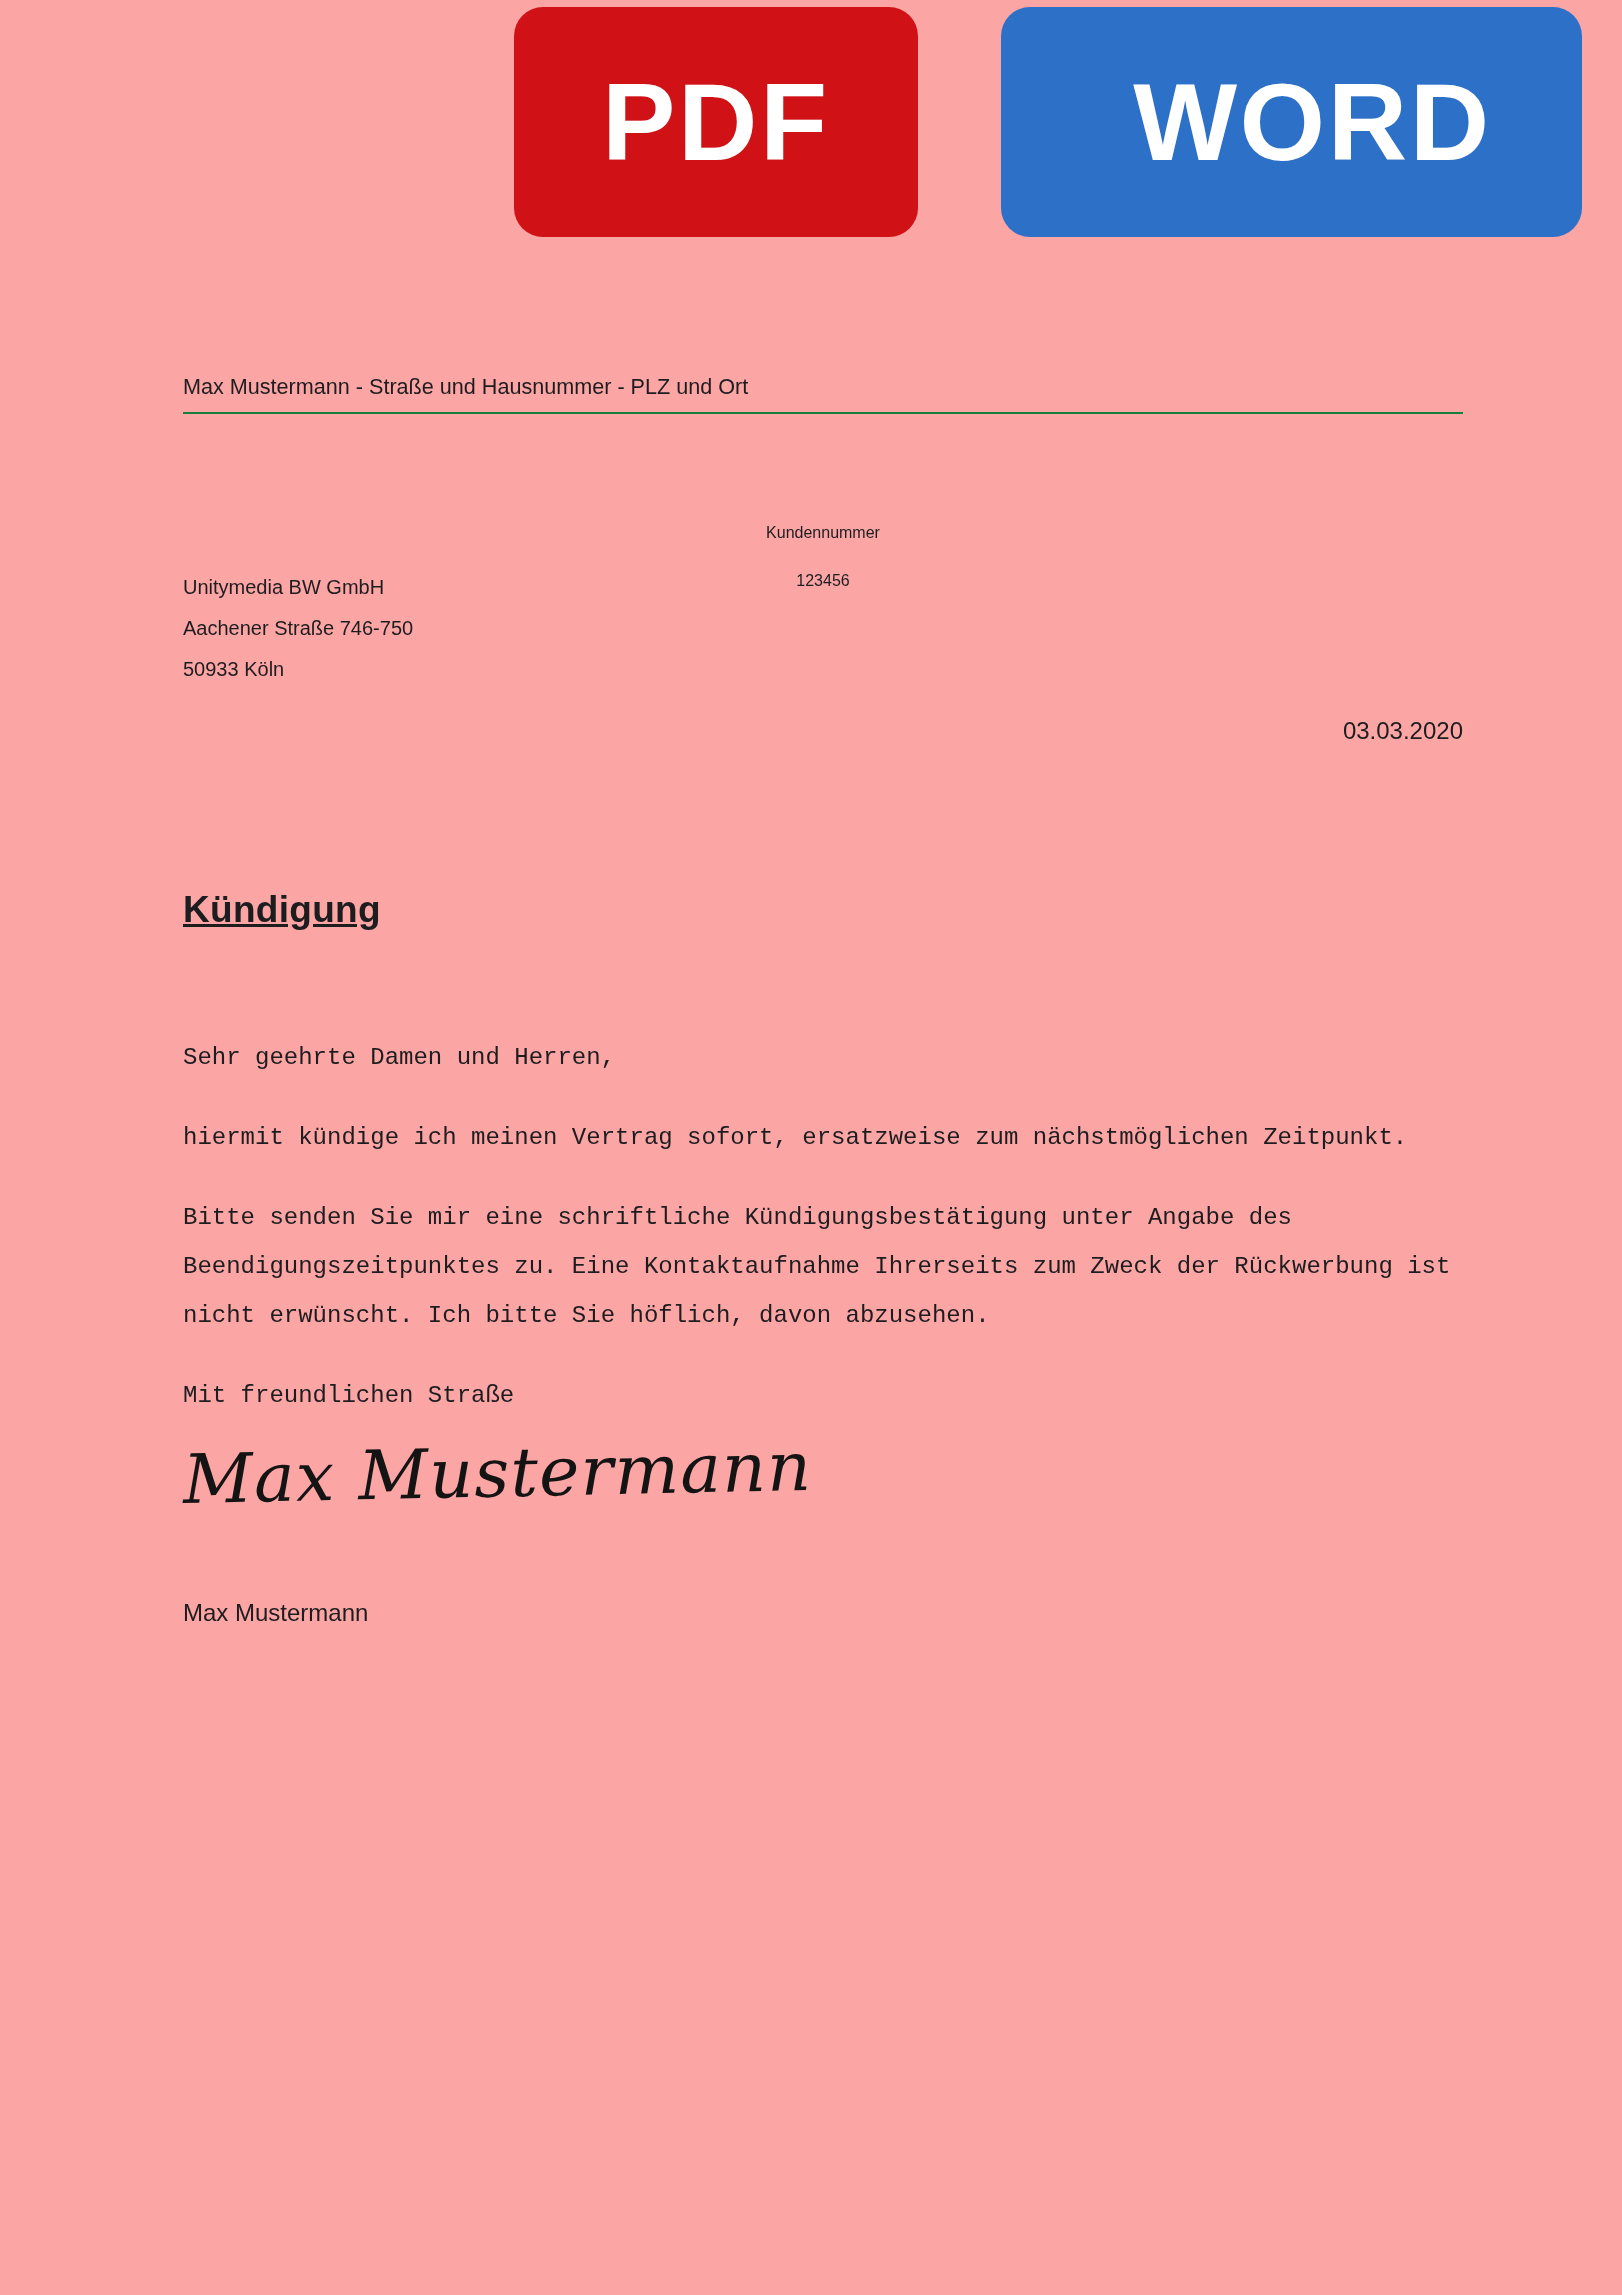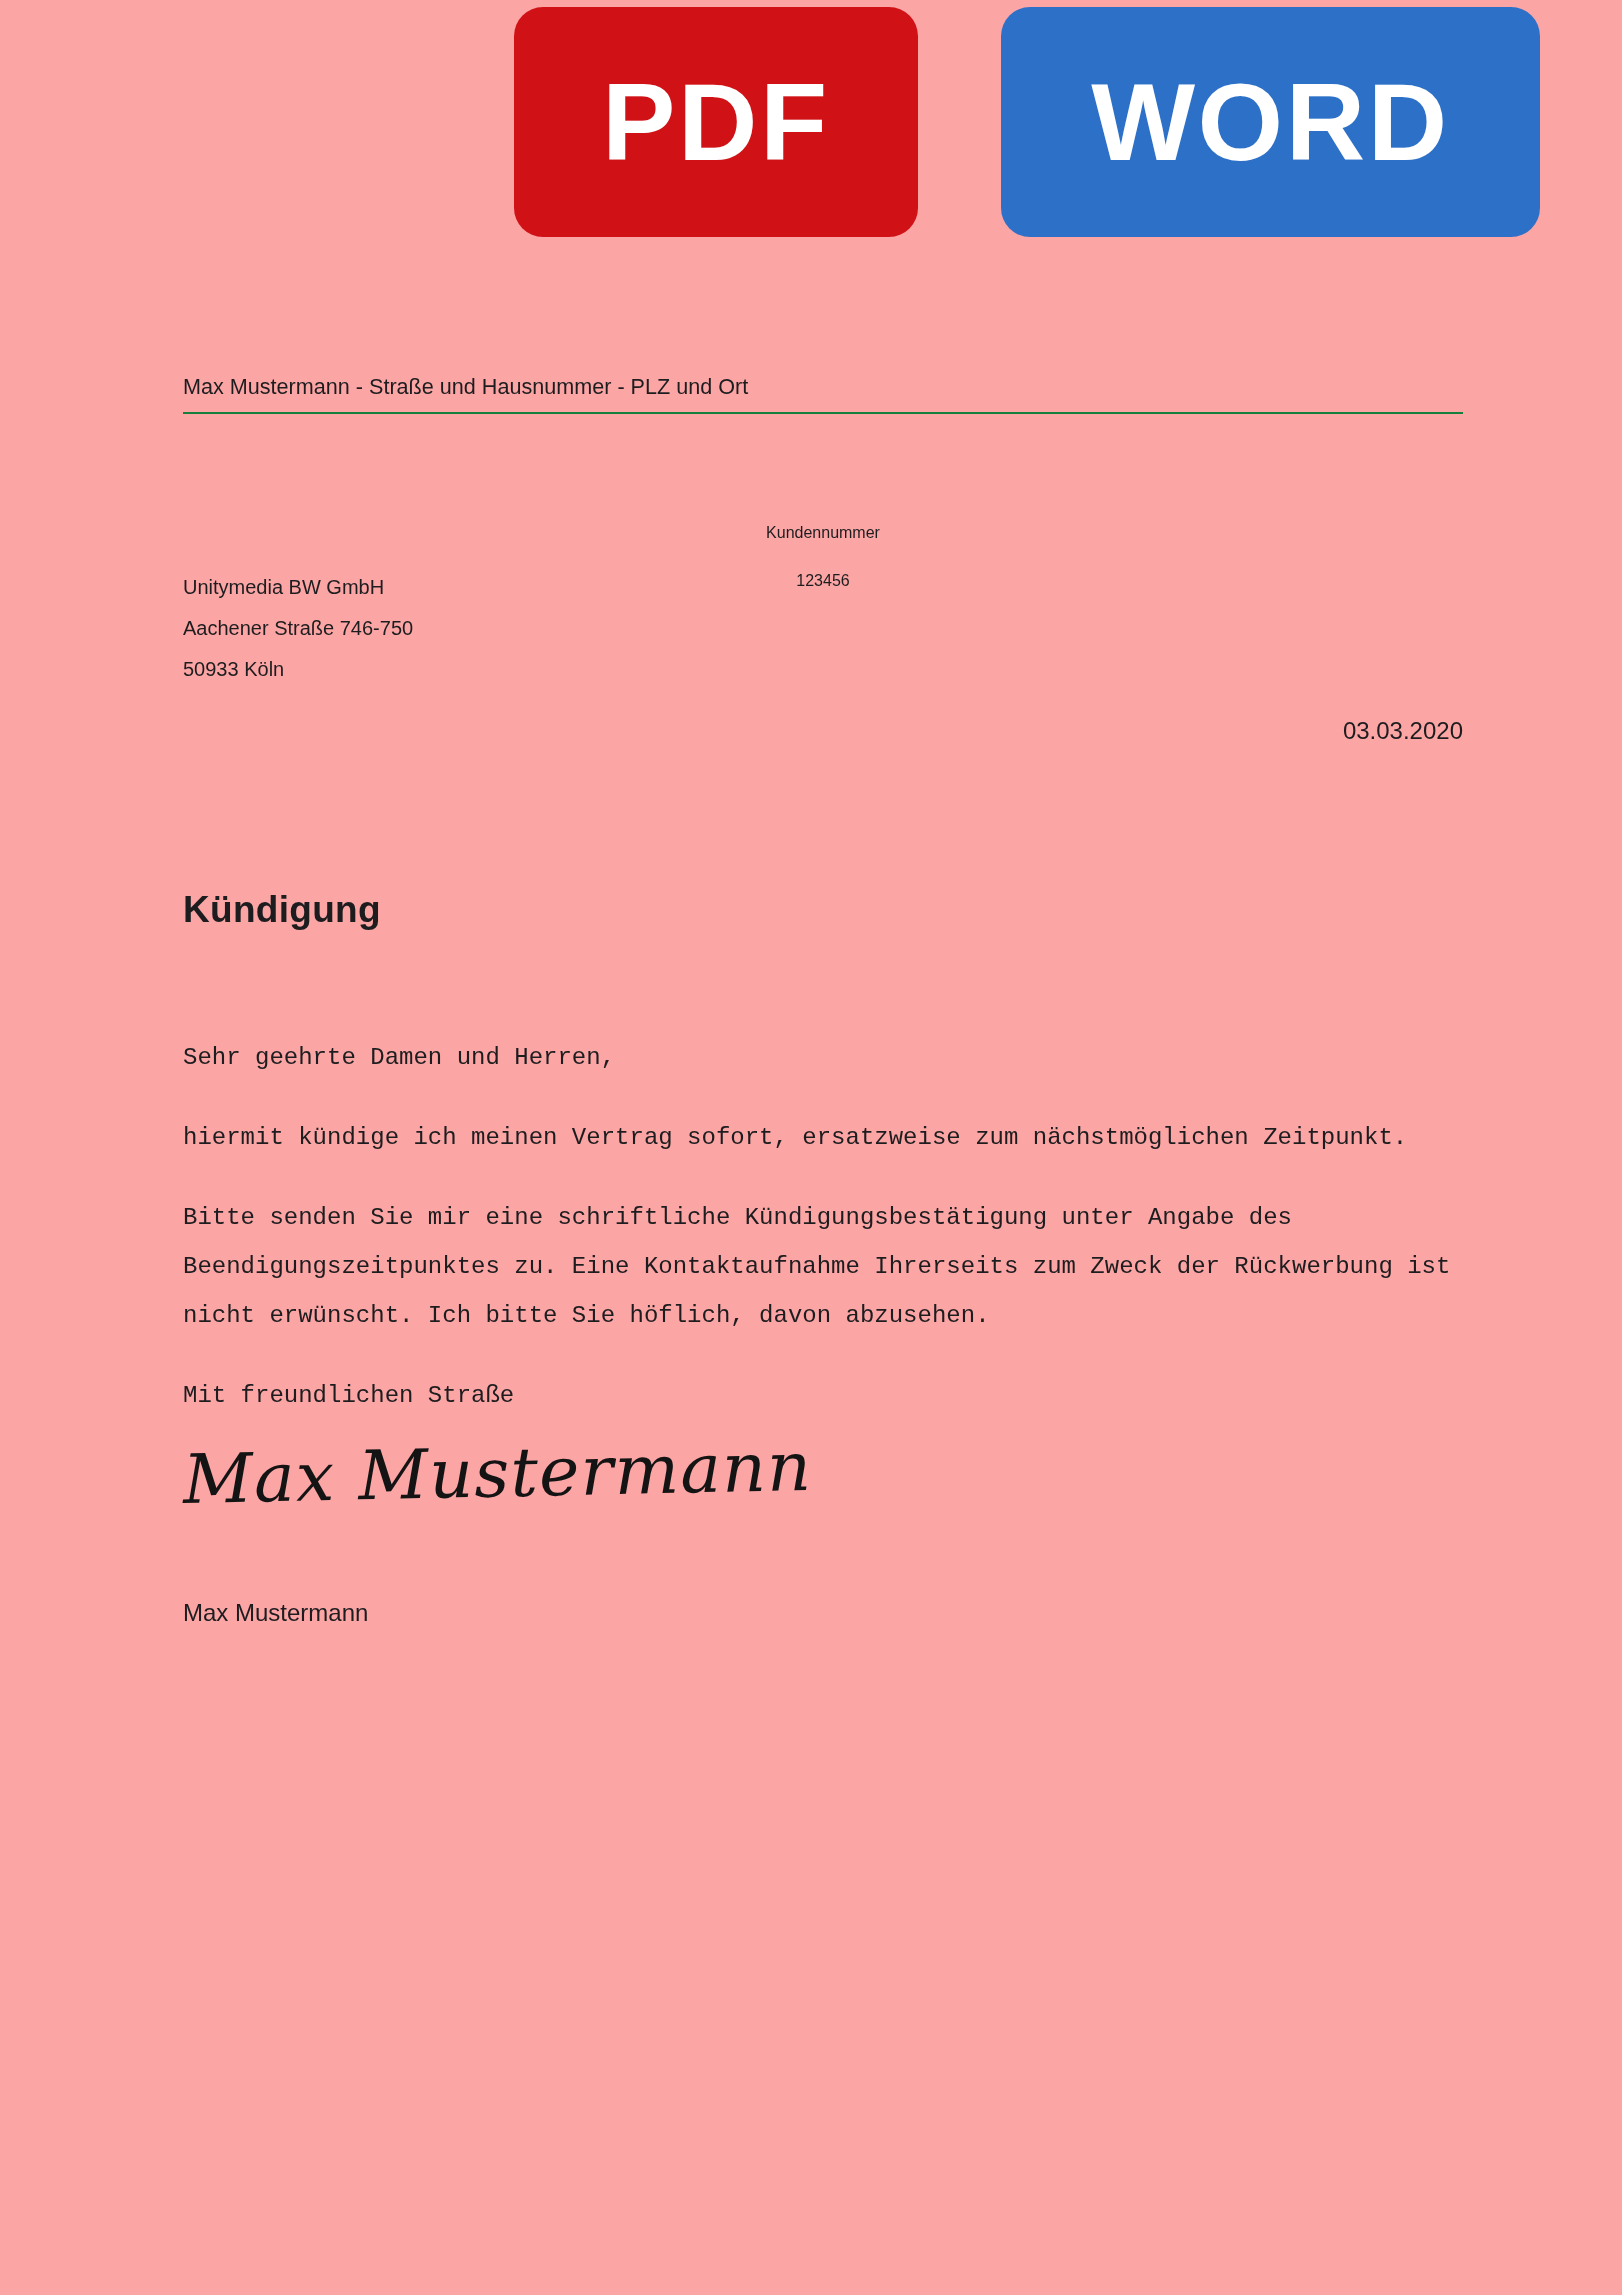--- a/index.html
+++ b/index.html
@@ -27,21 +27,21 @@
     font-weight: bold;
     font-size: 110px;
     letter-spacing: 2.6px;
     display: flex;
     align-items: center;
     justify-content: center;
     text-decoration: none;
     cursor: pointer;
   }
   .badge-pdf  { left: 514px;  width: 404px; }
-  .badge-word { left: 1001px; width: 539px; }
+  .badge-word { left: 1001px; width: 539px; padding-left: 42px; }
 
   
   .content-block { position: absolute; left: 183px; width: 1280px; }
 
   .sender-line {
     top: 374px;
     font-size: 21.6px;
     padding-bottom: 11.8px;
     border-bottom: 2px solid #15803d;
   }
@@ -63,20 +63,21 @@
     top: 717px;
     text-align: right;
     font-size: 24px;
   }
 
   .subject {
     top: 889px;
     font-size: 37px;
     font-weight: bold;
     letter-spacing: 0.3px;
+    text-decoration: underline;
   }
 
   .body-block {
     top: 1033px;
     font-size: 24px;
     line-height: 49px;
     font-family: Liberation Mono, monospace;
   }
   .body-block p {
     margin: 0 0 31px 0;

